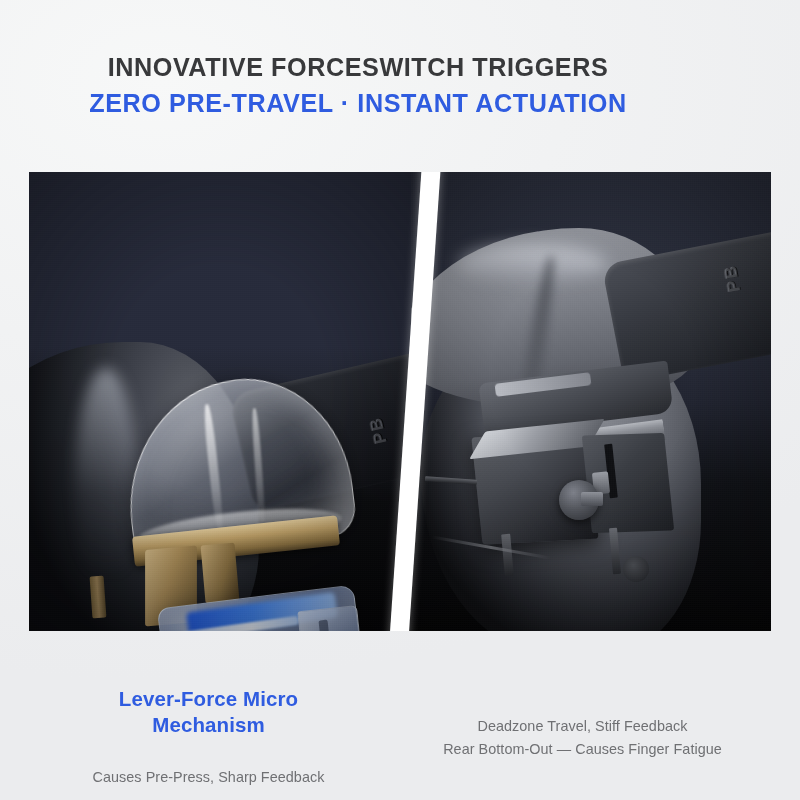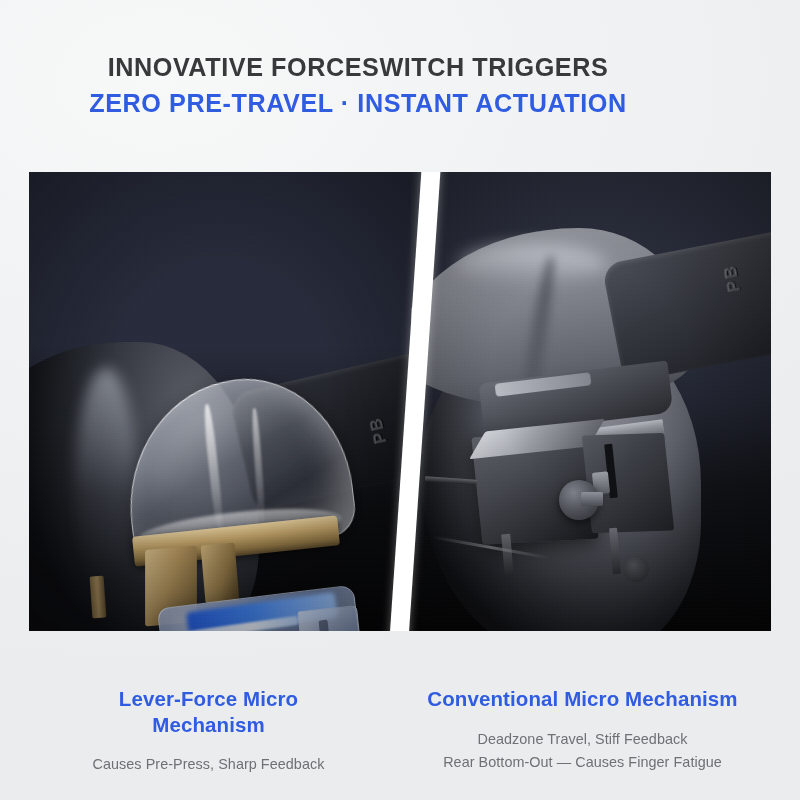--- a/index.html
+++ b/index.html
@@ -496,21 +496,21 @@
 
   .caption-title {
     margin: 0;
     font-size: 20.5px;
     font-weight: 700;
     color: #2f5ce0;
     letter-spacing: 0.1px;
     line-height: 1.25;
   }
   .caption-lines {
-    margin: 16px 0 0 0;
+    margin: 29px 0 0 0;
     padding: 0;
     list-style: none;
   }
   .caption-lines li {
     font-size: 14.4px;
     color: #6f7073;
     line-height: 1.62;
     letter-spacing: 0.05px;
     font-weight: 400;
   }
@@ -592,21 +592,20 @@
   <div class="captions">
 
     <div class="caption-col caption-col-left">
       <h3 class="caption-title">Lever-Force Micro Mechanism</h3>
       <ul class="caption-lines">
         <li>Causes Pre-Press, Sharp Feedback</li>
       </ul>
     </div>
 
     <div class="caption-col caption-col-right">
-      <h3 class="caption-title">Conventional Micro Mechanism</h3>
       <ul class="caption-lines">
         <li>Deadzone Travel, Stiff Feedback</li>
         <li>Rear Bottom-Out — Causes Finger Fatigue</li>
       </ul>
     </div>
 
   </div>
 
 </div>
 

